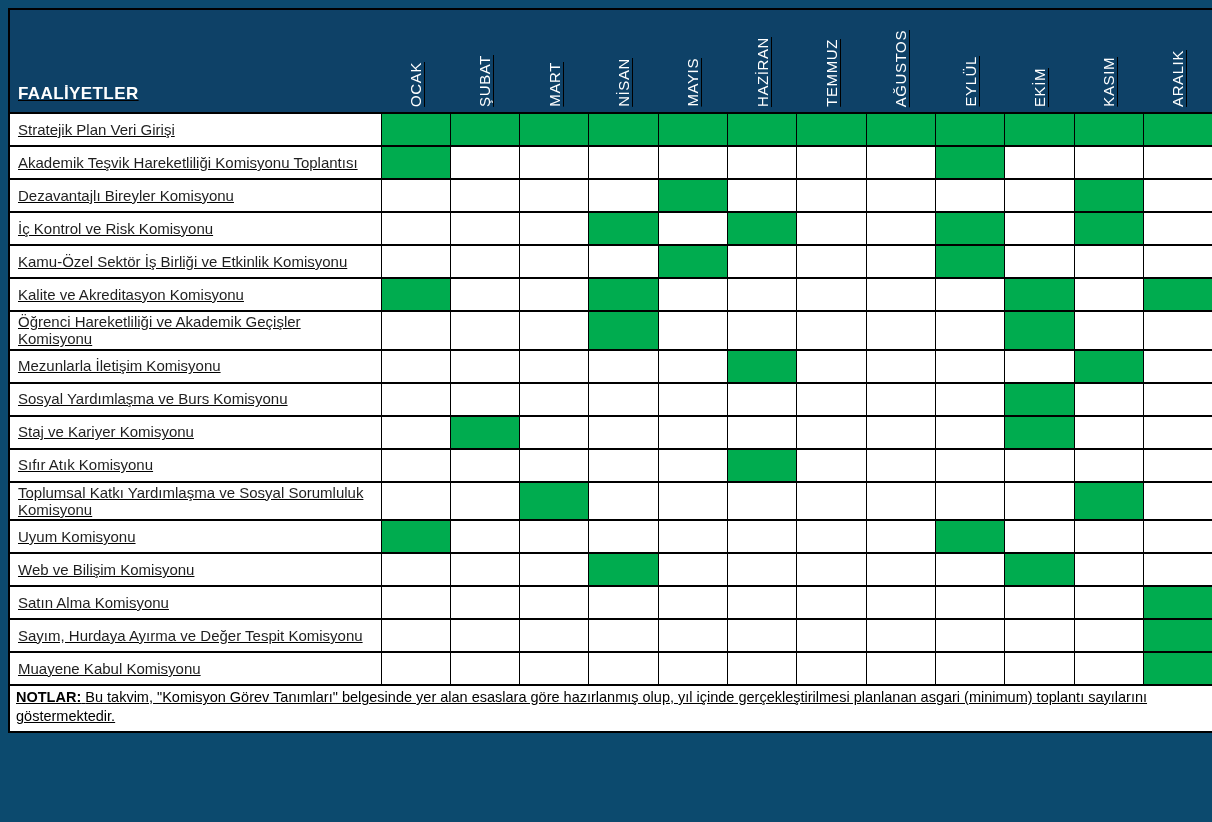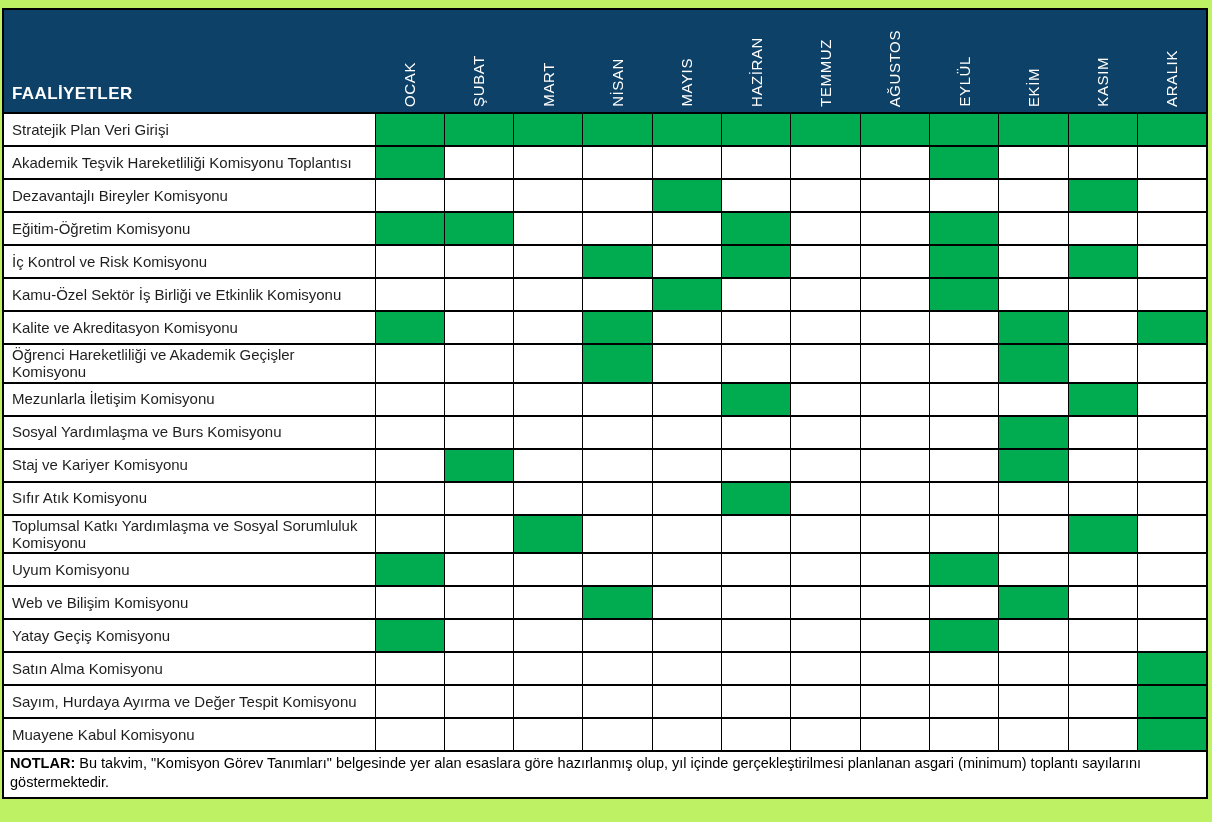--- a/index.html
+++ b/index.html
@@ -8,22 +8,23 @@
     --border:#000000;
   }
   *{box-sizing:border-box;}
   html,body{margin:0;padding:0;background:#ffffff;}
   body{
     width:1212px;height:822px;overflow:hidden;
     font-family:"Liberation Sans","DejaVu Sans",sans-serif;
     -webkit-font-smoothing:antialiased;
   }
   .page{
-    position:relative;width:1212px;height:822px;background:#bef264;
-    padding:8px 6px 0 2px;
+    position:relative;width:1212px;height:822px;background:#0c4a6e;
+    padding:8px 6px 0 8px;
+    text-decoration:underline;
   }
   table.cal{
     width:1204px;table-layout:fixed;border-collapse:collapse;
     border:2px solid var(--border);
   }
   
   thead tr{height:104px;}
   th{background:var(--blue);border:0;padding:0;font-weight:normal;}
   th.label-h{
     vertical-align:bottom;text-align:left;
@@ -151,35 +152,20 @@
           <td class="cell on"></td>
           <td class="cell"></td>
           <td class="cell"></td>
           <td class="cell"></td>
           <td class="cell"></td>
           <td class="cell"></td>
           <td class="cell on"></td>
           <td class="cell"></td>
         </tr>
         <tr>
-          <td class="label-cell">Eğitim-Öğretim Komisyonu</td>
-          <td class="cell on"></td>
-          <td class="cell on"></td>
-          <td class="cell"></td>
-          <td class="cell"></td>
-          <td class="cell"></td>
-          <td class="cell on"></td>
-          <td class="cell"></td>
-          <td class="cell"></td>
-          <td class="cell on"></td>
-          <td class="cell"></td>
-          <td class="cell"></td>
-          <td class="cell"></td>
-        </tr>
-        <tr>
           <td class="label-cell">İç Kontrol ve Risk Komisyonu</td>
           <td class="cell"></td>
           <td class="cell"></td>
           <td class="cell"></td>
           <td class="cell on"></td>
           <td class="cell"></td>
           <td class="cell on"></td>
           <td class="cell"></td>
           <td class="cell"></td>
           <td class="cell on"></td>
@@ -327,35 +313,20 @@
           <td class="cell"></td>
           <td class="cell"></td>
           <td class="cell"></td>
           <td class="cell on"></td>
           <td class="cell"></td>
           <td class="cell"></td>
           <td class="cell"></td>
           <td class="cell"></td>
           <td class="cell"></td>
           <td class="cell on"></td>
-          <td class="cell"></td>
-          <td class="cell"></td>
-        </tr>
-        <tr>
-          <td class="label-cell">Yatay Geçiş Komisyonu</td>
-          <td class="cell on"></td>
-          <td class="cell"></td>
-          <td class="cell"></td>
-          <td class="cell"></td>
-          <td class="cell"></td>
-          <td class="cell"></td>
-          <td class="cell"></td>
-          <td class="cell"></td>
-          <td class="cell on"></td>
-          <td class="cell"></td>
           <td class="cell"></td>
           <td class="cell"></td>
         </tr>
         <tr>
           <td class="label-cell">Satın Alma Komisyonu</td>
           <td class="cell"></td>
           <td class="cell"></td>
           <td class="cell"></td>
           <td class="cell"></td>
           <td class="cell"></td>

